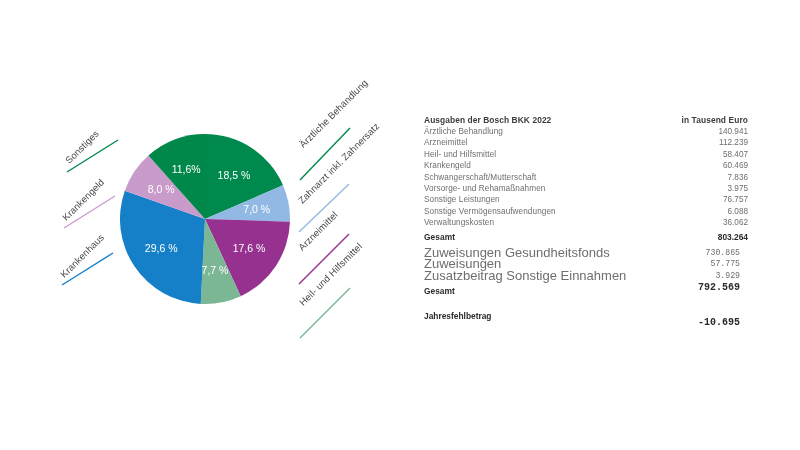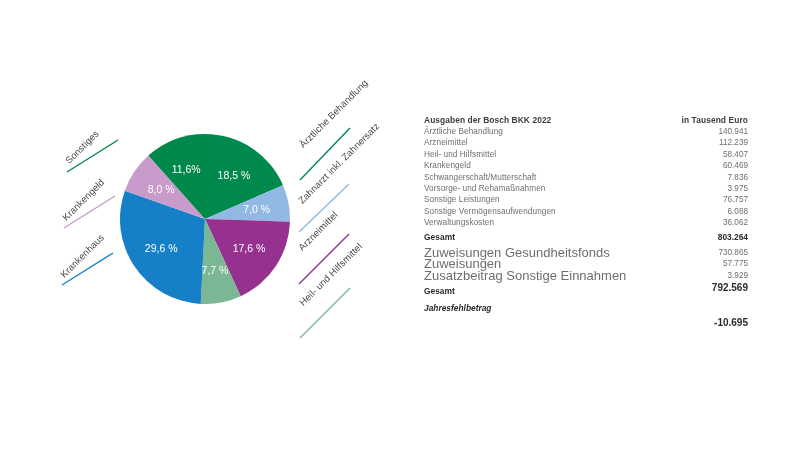--- a/index.html
+++ b/index.html
@@ -106,24 +106,25 @@
     height: 57px;
   }
   .stagger .lblcol {
     position: absolute;
     left: 0;
     top: 0;
     width: 240px;
   }
   .stagger .valcol {
     position: absolute;
-    right: 0;
+    right: 8px;
     top: 0;
     width: 120px;
     text-align: right;
+    font-family: Liberation Mono, monospace;
   }
   .stagger .lrow {
     font-size: 13px;
     line-height: 11.4px;
     color: #6e6e6e;
   }
   .stagger .lrow.b {
     font-weight: bold;
     color: #2b2b2b;
     font-size: 8.4px;
@@ -259,21 +260,21 @@
   </div>
 
   <div class="spacer-sm"></div>
 
 
   <div class="stagger">
     <div class="lblcol">
       <div class="lrow">Zuweisungen Gesundheitsfonds Zuweisungen</div>
       <div class="lrow">Zusatzbeitrag Sonstige Einnahmen</div>
       <div class="lrow b" style="margin-top:5px;">Gesamt</div>
-      <div class="lrow b" style="margin-top:5px;font-style:italic;">Jahresfehlbetrag</div>
+      <div class="lrow b" style="margin-top:13px;">Jahresfehlbetrag</div>
     </div>
     <div class="valcol">
       <div class="vrow">730.865</div>
       <div class="vrow">57.775</div>
       <div class="vrow">3.929</div>
       <div class="vrow b" style="margin-top:1px;">792.569</div>
       <div class="vrow b" style="margin-top:23px;">-10.695</div>
     </div>
   </div>
 

